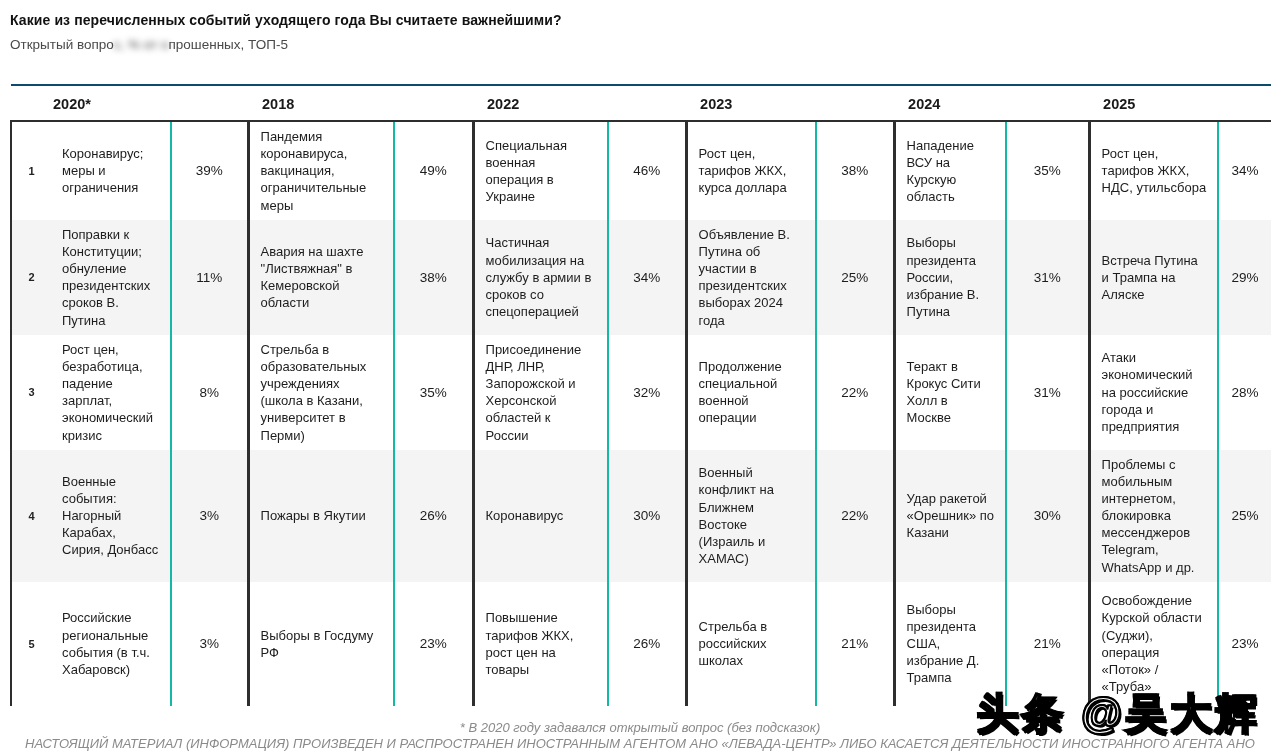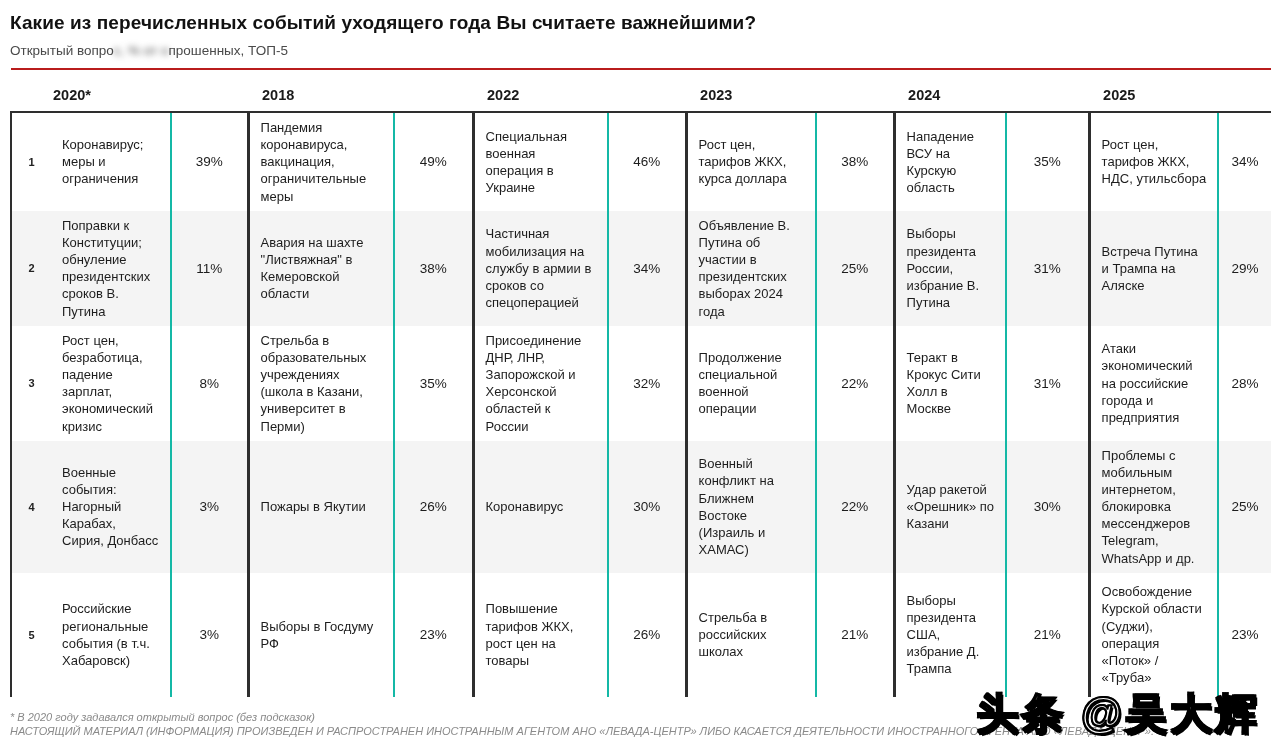--- a/index.html
+++ b/index.html
@@ -2,41 +2,41 @@
 <html><head>
 <meta charset="utf-8">
 <style>
   html,body{margin:0;padding:0;}
   body{
     width:1280px;height:755px;background:#ffffff;
     font-family:"Liberation Sans","DejaVu Sans",sans-serif;
     position:relative;overflow:hidden;color:#1d1d1d;
   }
   .page{padding:8px 10px 0 10px;}
-  .title{font-size:19px;font-weight:bold;color:#111;margin:4px 0 9px 0;letter-spacing:0.1px;}
-  .subtitle{font-size:13.5px;color:#4a4a4a;margin:0 0 10px 0;}
+  .title{font-size:14px;font-weight:bold;color:#111;margin:4px 0 9px 0;letter-spacing:0.1px;}
+  .subtitle{font-size:13.5px;color:#4a4a4a;margin:0 0 32px 0;}
   .subtitle .blur{filter:blur(3px);}
   table.grid{width:1260px;border-collapse:collapse;table-layout:fixed;}
   table.grid th{
     font-size:14.5px;font-weight:bold;color:#1a1a1a;text-align:left;
-    border-top:2px solid #b91c1c;border-bottom:2px solid #2e2e2e;
-    height:33px;padding:8px 0 0 14px;background:#fff;vertical-align:middle;
+    border-top:2px solid #0c4a6e;border-bottom:2px solid #2e2e2e;
+    height:33px;padding:1px 0 0 14px;background:#fff;vertical-align:middle;
   }
   table.grid th.first{padding-left:42px;}
   td{vertical-align:middle;}
   td.rank{font-size:11px;font-weight:bold;color:#222;text-align:center;}
   td.ev{font-size:13px;line-height:1.32;padding:6px 11px;text-align:left;color:#1d1d1d;}
   td.pc{font-size:13.5px;text-align:center;color:#1d1d1d;}
   td.d{border-left:2px solid #14b8a6;}
   td.g{border-left:3px solid #2e2e2e;}
   tbody tr td:first-child{border-left:2px solid #2e2e2e;}
   tbody tr:nth-child(even) td{background:#f4f4f4;}
   tr.r1{height:92px;} tr.r2{height:112px;} tr.r3{height:109px;} tr.r4{height:126px;} tr.r5{height:124px;}
   .footer{margin-top:14px;}
-  .fn{font-size:11px;font-style:italic;color:#8a8a8a;line-height:1.25;}
+  .fn{font-size:13px;font-style:italic;color:#8a8a8a;line-height:1.25;text-align:center;}
   .watermark{
     position:absolute;right:20px;top:686px;
     font-size:42px;font-weight:bold;letter-spacing:3px;
     color:#ffffff;-webkit-text-stroke:2px #000;
     text-shadow:2px 2px 0 #000,-1px -1px 0 #000,1px -1px 0 #000,-1px 1px 0 #000;
     white-space:nowrap;
   }
 </style>
 </head>
 <body>

